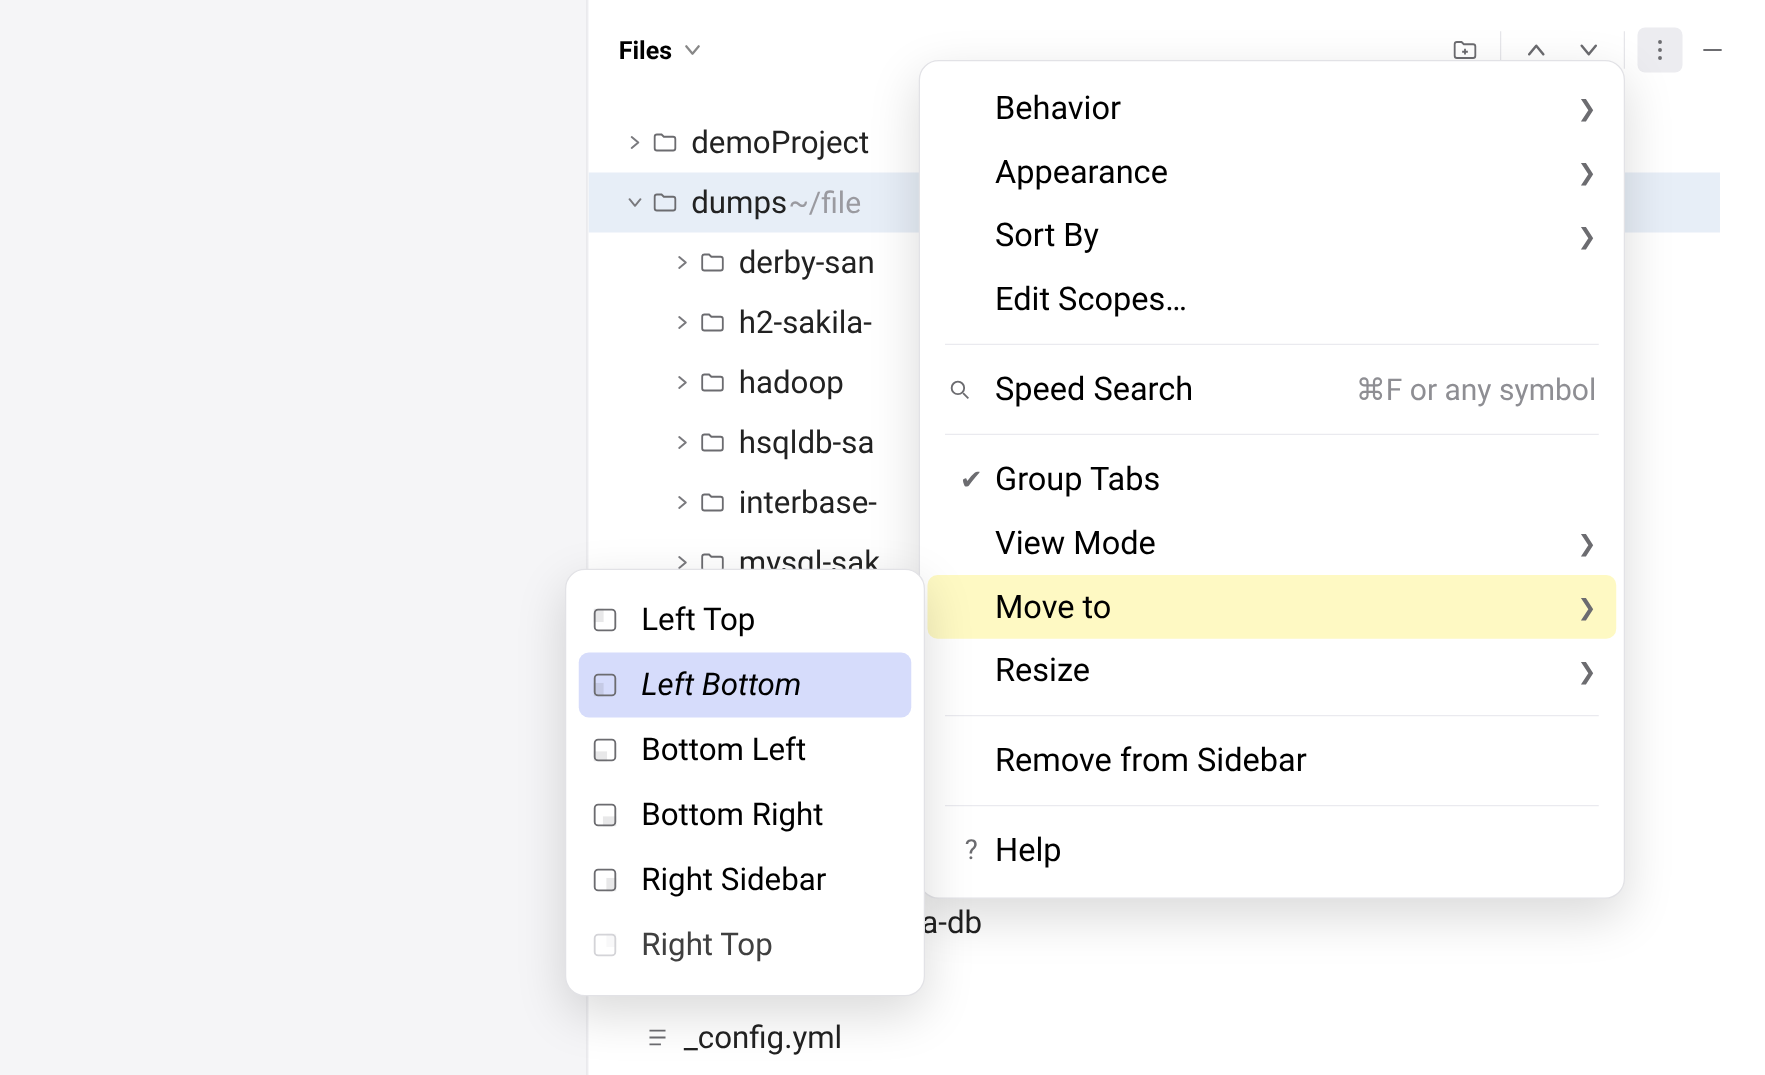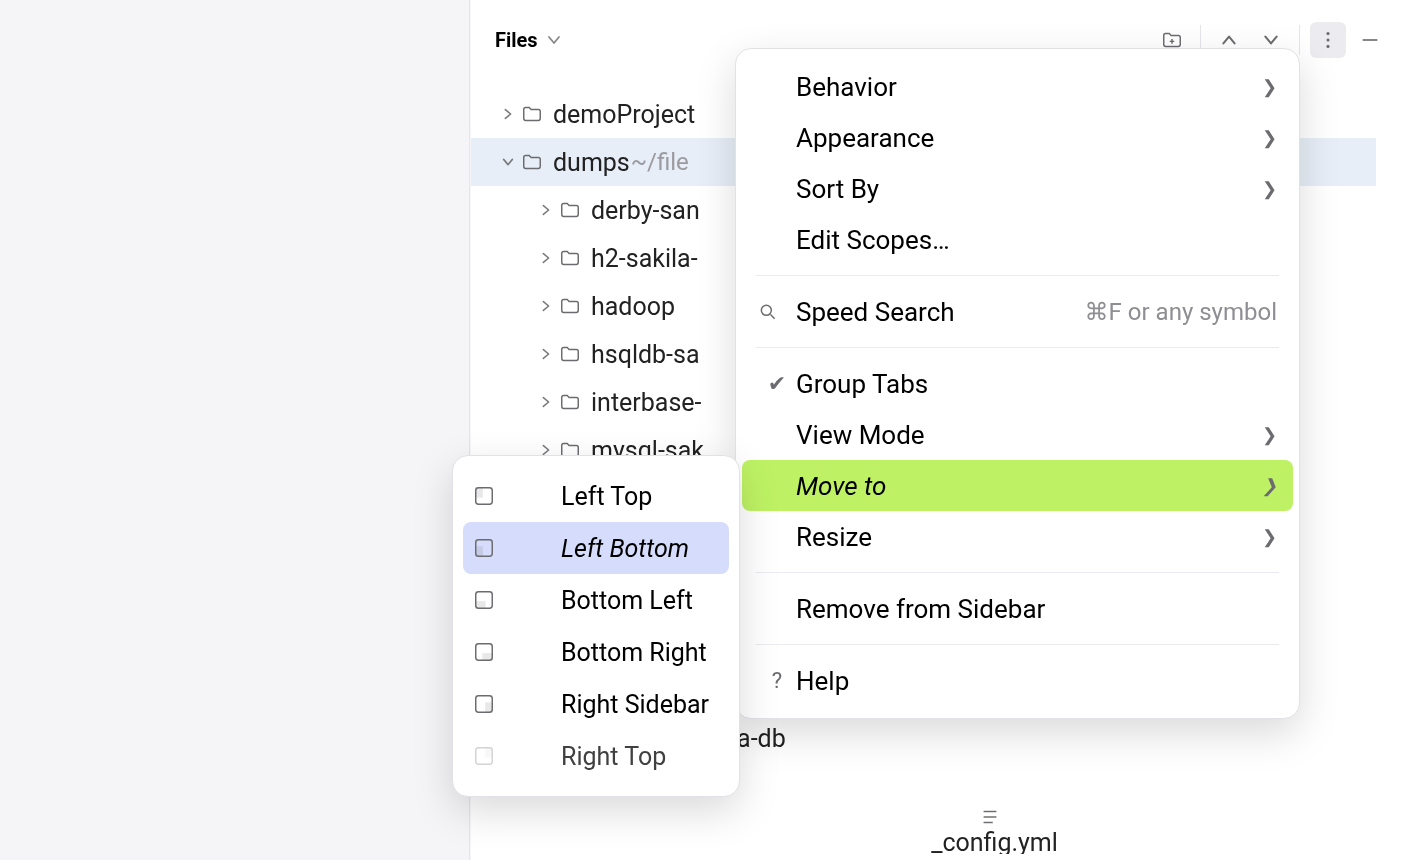--- a/index.html
+++ b/index.html
@@ -19,39 +19,39 @@
   .vsep { width:1px; height:30px; background:#e6e6ea; margin:0 4px;}
 
   .tree { position:absolute; left:0; top:90px; right:0; bottom:0; font-size:25px; color:#222; }
   .row { display:flex; align-items:center; height:48px; white-space:nowrap; overflow:hidden; }
   .row .chv { width:20px; text-align:center; color:#7a7a7e; }
   .row .fold { width:22px; height:22px; margin-right:10px; color:#6c6c70; display:inline-flex; }
   .row.sel { background:#e7eef7; }
   .row.sel-wide { width:905px; }
   .d1 { padding-left:30px; }
   .d2 { padding-left:68px; }
-  .d3 { padding-left:106px;flex-direction:column; }
+  .d3 { padding-left:44px; }
   .hint { color:#9a9aa0; margin-left:1px; font-size:24px; }
 
   svg { display:block; }
 
   
   .menu { position:absolute; left:735px; top:48px; width:565px; background:#ffffff; border:1px solid #e2e2e6; border-radius:16px; box-shadow:0 14px 40px rgba(0,0,0,0.15); padding:12px 0; font-size:26px; color:#000; }
   .menu .mrow { display:flex; align-items:center; height:51px; padding:0 22px; position:relative; }
   .menu .mrow .lead { width:38px; text-align:center; color:#6c6c70; font-size:22px; }
   .menu .mrow .label { flex:1; }
   .menu .mrow .tail { color:#8e8e93; font-size:24px; }
   .menu .mrow .arrow { color:#6c6c70; font-size:18px; margin-left:auto;}
   .menu .msep { height:1px; background:#eaeaef; margin:10px 20px; }
-  .menu .mrow.sel { background:#bef264; margin:0 6px; border-radius:8px; padding:0 16px;font-style:italic;}
+  .menu .mrow.sel { background:#fef9c3; margin:0 6px; border-radius:8px; padding:0 16px;}
   .menu .mrow.sel .lead{width:38px;}
 
   
   .submenu { position:absolute; left:452px; top:455px; width:288px; background:#ffffff; border:1px solid #e2e2e6; border-radius:16px; box-shadow:0 14px 40px rgba(0,0,0,0.15); padding:14px 0; font-size:25px; color:#000; z-index:50;}
-  .submenu .srow { display:flex; align-items:center; height:52px; padding:0 20px;gap:48px; }
+  .submenu .srow { display:flex; align-items:center; height:52px; padding:0 20px; }
   .submenu .srow.sel { background:#d6dcfb; margin:0 10px; border-radius:8px; padding:0 10px;font-style:italic;}
   .submenu .srow .sicon { width:26px; margin-right:14px; color:#6c6c70; display:inline-flex;}
   .submenu .srow.disabled { color:#404040; }
   .submenu .srow.disabled .sicon { color:#d4d4d8;}
 
 </style>
 </head>
 <body>
 
 <div class="left-gutter"></div>

